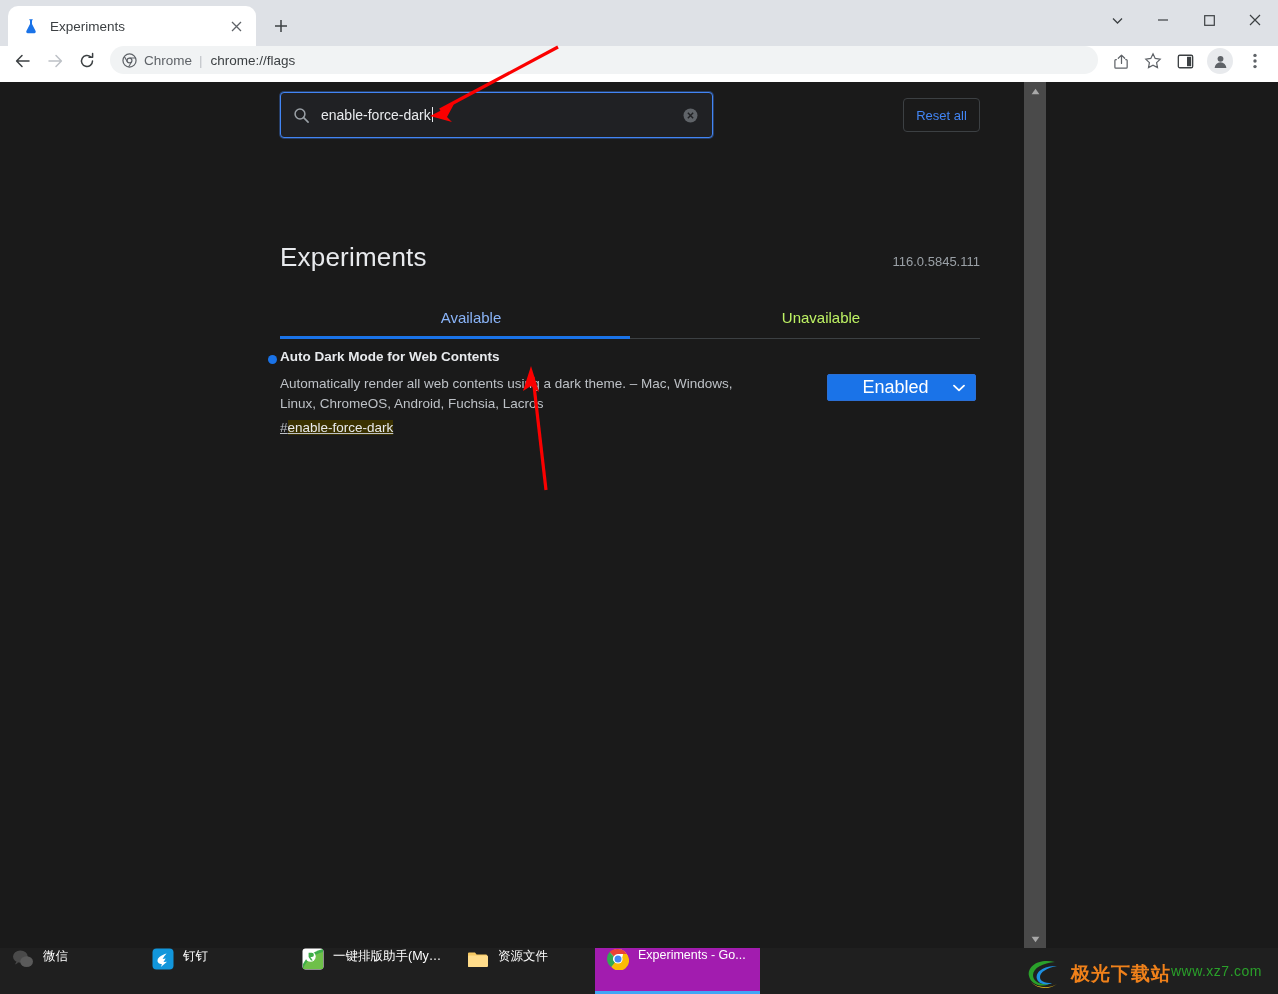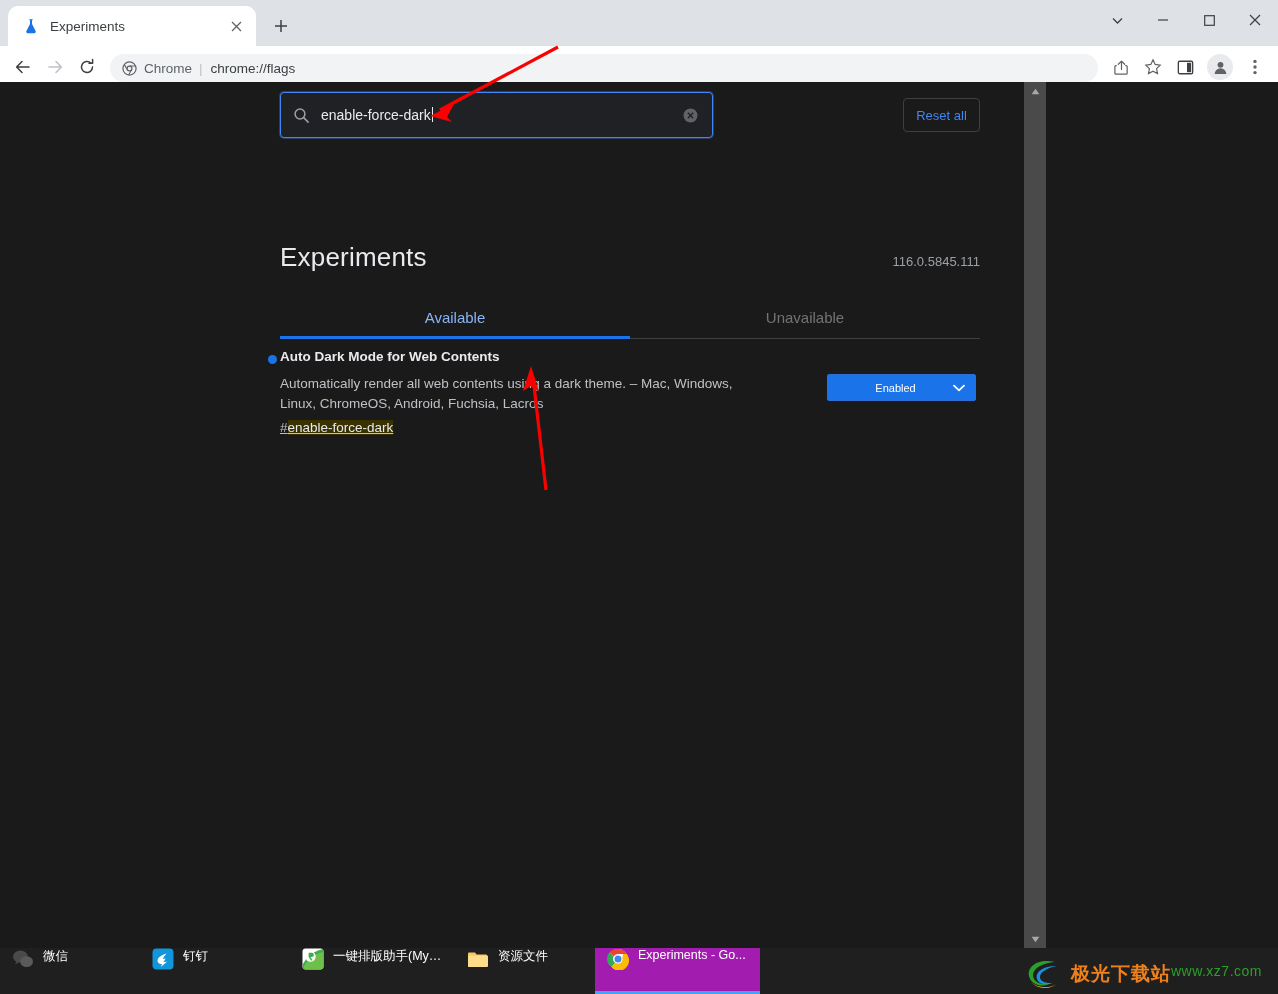--- a/index.html
+++ b/index.html
@@ -39,21 +39,21 @@
     display:flex; align-items:center; justify-content:center; color:#3c4043;
   }
   .winctl { position:absolute; right:0; top:0; height:40px; display:flex; align-items:center; }
   .winctl div {
     width:46px; height:40px; display:flex; align-items:center; justify-content:center;
     color:#3c4043;
   }
 
   .toolbar {
     position:absolute; left:0; top:46px; width:1278px; height:36px;
-    background:#ffffff; display:flex; align-items:flex-end; padding:0 8px; gap:2px;
+    background:#ffffff; display:flex; align-items:flex-start; padding:0 8px; gap:2px;
   }
   .tb-btn {
     width:30px; height:30px; border-radius:50%;
     display:flex; align-items:center; justify-content:center; color:#5f6368; flex:0 0 30px;
   }
   .tb-btn.disabled { color:#bdc1c6; }
   .omnibox {
     flex:1 1 auto; height:28px; margin:0 6px; background:#f1f3f4;
     border-radius:14px; display:flex; align-items:center; padding:0 12px; gap:8px;
     min-width:0;
@@ -100,26 +100,26 @@
     background:transparent; color:#4285f4; font-size:13px;
     display:flex; align-items:center; justify-content:center;
     font-family:"Liberation Sans", sans-serif;
   }
 
   .title-row { position:absolute; left:280px; top:160px; width:700px; display:flex; align-items:baseline; justify-content:space-between; }
   .page-title { font-size:26px; font-weight:400; color:#e8eaed; letter-spacing:0.2px; }
   .version { font-size:13px; color:#9aa0a6; }
 
   .tabs {
-    position:absolute; left:280px; top:215px; width:700px; height:40px;
+    position:absolute; left:296px; top:215px; width:700px; height:40px;
     display:flex;
   }
   .flagtab {
     flex:1 1 50%; display:flex; align-items:center; justify-content:center;
-    font-size:15px; color:#737373;
+    font-size:15px; color:#bef264;
   }
   .flagtab.active { color:#8ab4f8; }
   .tabline {
     position:absolute; left:280px; top:256px; width:700px; height:1px; background:#3c4043;
   }
   .tabline-active {
     position:absolute; left:280px; top:254px; width:350px; height:3px; background:#1a73e8;
   }
 
   .flag-entry { position:absolute; left:268px; top:266px; width:712px; }
@@ -135,21 +135,21 @@
   }
   .flag-anchor {
     margin-top:6px; display:inline-block; font-size:13.5px; color:#bdc1c6;
     text-decoration:underline;
   }
   .flag-anchor .hl { background:#3a3100; color:#e8eaed; }
   .flag-select {
     position:absolute; left:559px; top:26px; width:149px; height:27px;
     background:#1a73e8; border:1px solid #2b6fd4; border-radius:2px;
     display:flex; align-items:center; justify-content:center;
-    color:#ffffff; font-size:11px; padding:0 10px;
+    color:#ffffff; font-size:18px; padding:0 10px;
   }
   .flag-select .sel-label { flex:1 1 auto; text-align:center; }
   .flag-select .chev { flex:0 0 12px; display:flex; align-items:center; }
 
   
   .scrollbar {
     position:absolute; right:0; top:82px; width:22px; height:866px;
     background:#4a4a4a;
   }
   .sb-up, .sb-down {

